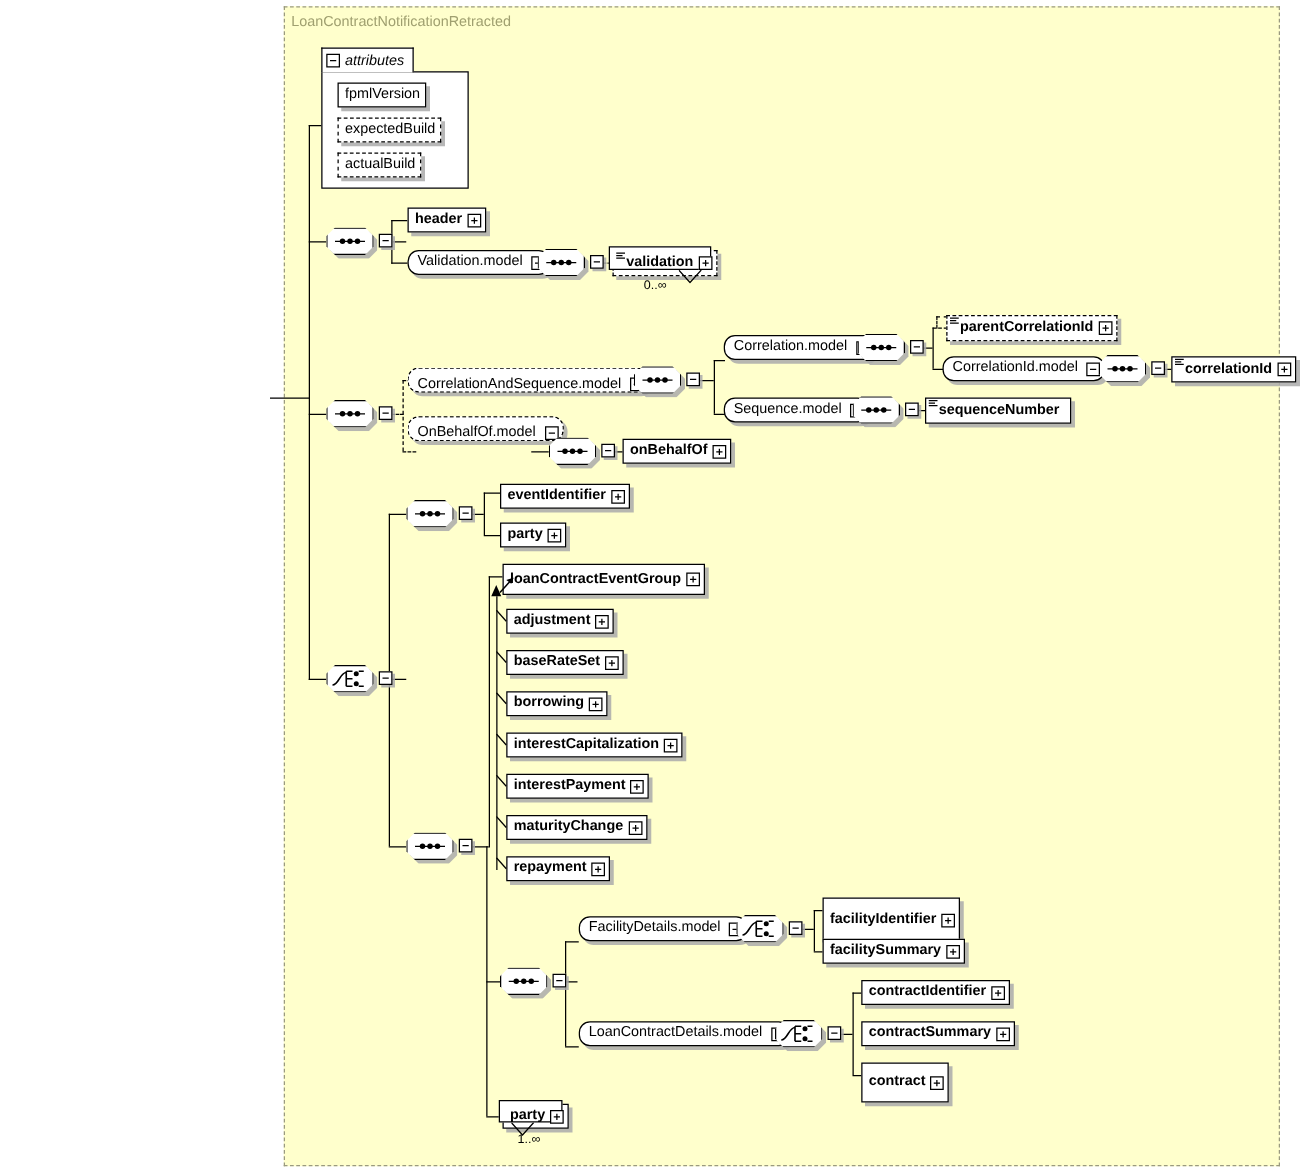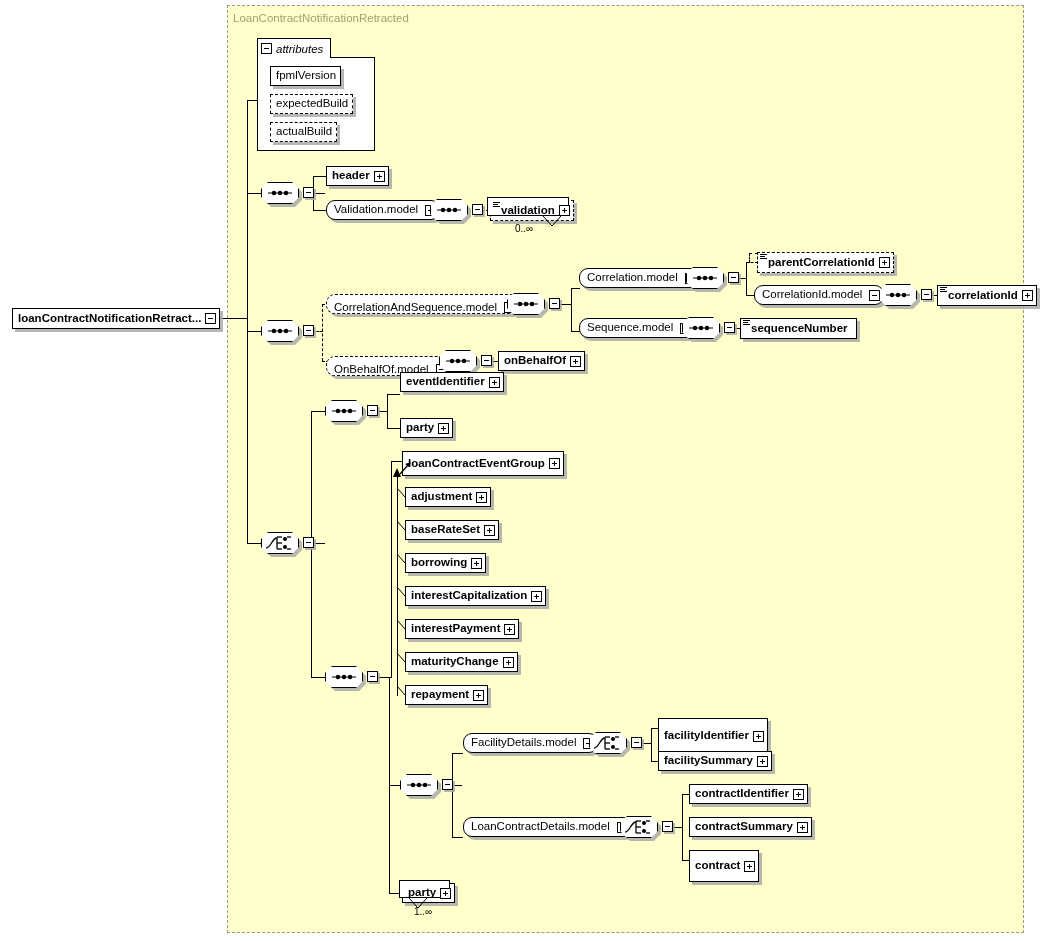--- a/index.html
+++ b/index.html
@@ -183,24 +183,20 @@
   .subarrow{position:absolute;z-index:4;}
 </style>
 </head>
 <body>
 
 <div id="stage">
 
   <div class="canvas" style="left:227px;top:5px;width:797px;height:928px;"></div>
   <div class="canvas-title" style="left:233px;top:12px;">LoanContractNotificationRetracted</div>
 
-  <div class="node bold" style="left:12px;top:308px;height:21px;">
-    <span class="txt">loanContractNotificationRetract...</span>
-    <span class="expander"></span>
-  </div>
 
   <div class="ln h" style="left:216px;top:318px;width:32px;"></div>
 
   <div class="ln v" style="left:247px;top:100px;height:444px;"></div>
 
   <div class="ln h" style="left:247px;top:100px;width:10px;"></div>
 
   <div class="ln h" style="left:247px;top:193px;width:14px;"></div>
 
   <div class="ln h" style="left:247px;top:331px;width:14px;"></div>
@@ -291,21 +287,21 @@
   </div>
   <div class="dln h" style="left:313px;top:331px;width:10px;"></div>
   <div class="dln v" style="left:322px;top:304px;height:57px;"></div>
   <div class="dln h" style="left:322px;top:304px;width:11px;"></div>
   <div class="dln h" style="left:322px;top:361px;width:11px;"></div>
 
   <div class="node model dashed" style="left:326px;top:294px;height:20px;">
     <span class="txt model">CorrelationAndSequence.model</span>
     <span class="expander"></span>
   </div>
-  <div class="node model dashed" style="left:326px;top:356px;height:20px;">
+  <div class="node model dashed" style="left:326px;top:333px;height:20px;">
     <span class="txt model">OnBehalfOf.model</span>
     <span class="expander"></span>
   </div>
 
   <div class="ln h" style="left:494px;top:304px;width:13px;"></div>
   <div class="comp" style="left:507px;top:293px;">
     <div class="shadow"></div>
     <div class="oct"></div>
     <svg width="38" height="22">
       <line x1="7" y1="11" x2="31" y2="11" stroke="#000" stroke-width="1"></line>
@@ -460,21 +456,21 @@
       <circle cx="19" cy="11" r="2.2" fill="#000"></circle>
       <circle cx="25" cy="11" r="2.2" fill="#000"></circle>
     </svg>
     <span class="compexp"></span>
   </div>
   <div class="ln h" style="left:377px;top:411px;width:10px;"></div>
   <div class="ln v" style="left:387px;top:394px;height:34px;"></div>
   <div class="ln h" style="left:387px;top:394px;width:13px;"></div>
   <div class="ln h" style="left:387px;top:428px;width:13px;"></div>
 
-  <div class="node bold" style="left:400px;top:372px;height:20px;">
+  <div class="node bold" style="left:400px;top:387px;height:20px;">
     <span class="txt">eventIdentifier</span>
     <span class="expander plus"></span>
   </div>
   <div class="node bold" style="left:400px;top:418px;height:20px;">
     <span class="txt">party</span>
     <span class="expander plus"></span>
   </div>
 
   <div class="comp" style="left:325px;top:666px;">
     <div class="shadow"></div>

